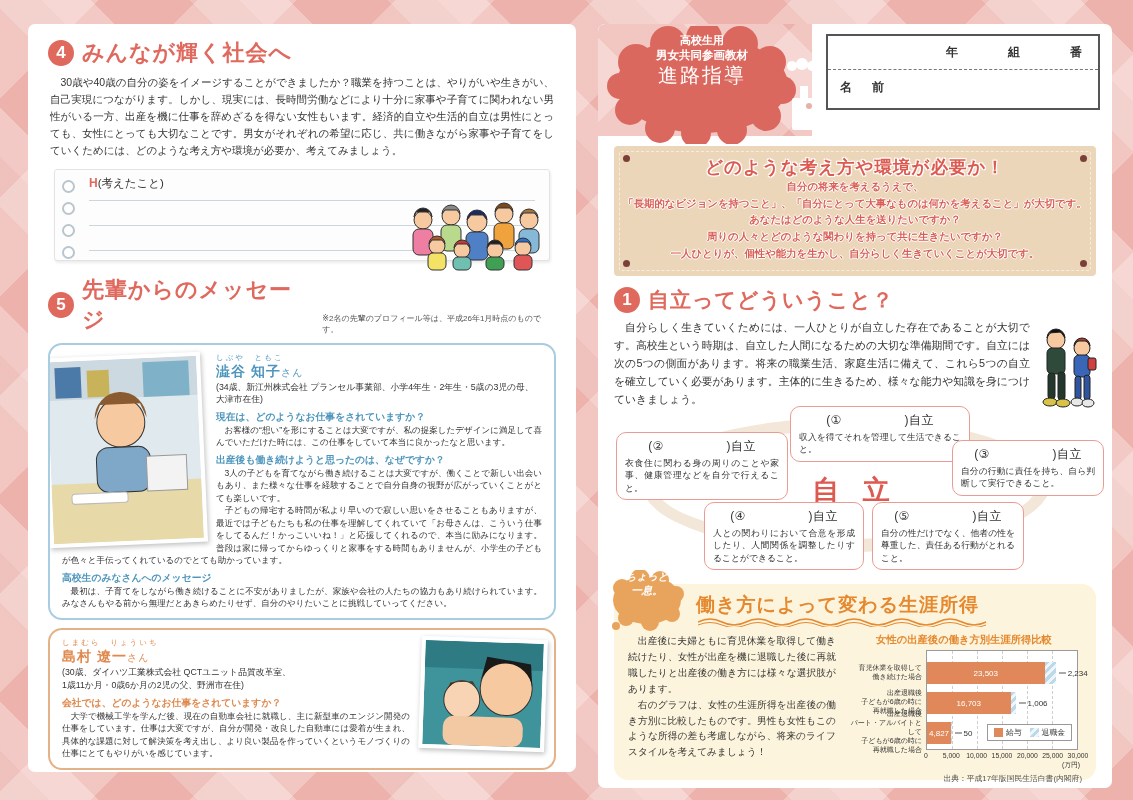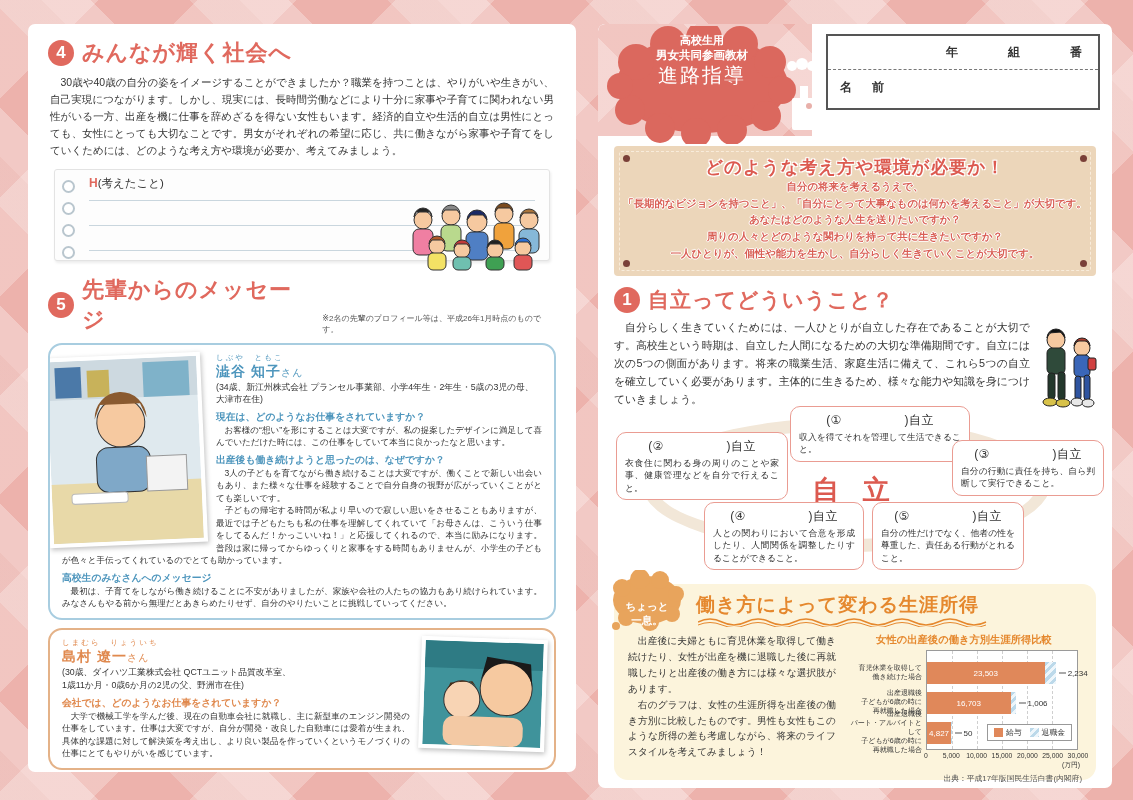--- a/index.html
+++ b/index.html
@@ -90,21 +90,21 @@
   .d-desc{font-size:8.8px;line-height:1.42;margin-top:2px;text-align:justify;}
   .db1{left:176px;top:0;width:180px;}
   .db2{left:2px;top:26px;width:172px;}
   .db3{left:330px;top:34px;width:152px;margin-left:8px;}
   .db4{left:90px;top:96px;width:160px;}
   .db5{left:258px;top:96px;width:152px;}
 
   .break-box{position:absolute;left:16px;top:560px;width:482px;height:196px;background:#fcf4dc;border-radius:14px;box-sizing:border-box;padding:8px 14px;}
   .break-badge{position:absolute;left:-6px;top:-14px;width:78px;height:62px;}
   .break-badge svg{position:absolute;left:0;top:0;}
-  .break-badge-text{position:absolute;left:0;top:30px;width:100%;text-align:center;color:#fff;font-size:10.5px;font-weight:bold;line-height:1.3;}
+  .break-badge-text{position:absolute;left:0;top:0;width:100%;text-align:center;color:#fff;font-size:10.5px;font-weight:bold;line-height:1.3;font-style:italic;}
   .break-title{margin-left:68px;font-size:19px;font-weight:bold;color:#e5882e;letter-spacing:1px;}
   .squiggle{display:block;margin-left:70px;}
   .break-cols{display:flex;gap:10px;margin-top:6px;}
   .break-left{width:208px;flex:0 0 208px;}
   .break-p{font-size:9.7px;line-height:1.64;text-align:justify;}
   .break-right{flex:1;position:relative;}
   .chart-title{font-size:10.3px;font-weight:bold;color:#e5882e;text-align:center;margin-bottom:3px;}
   .chart-body{position:relative;height:100px;}
   .chart-labels{position:absolute;left:0;top:0;width:76px;height:100%;}
   .c-label{position:absolute;width:76px;text-align:right;font-size:7px;line-height:1.3;color:#333;transform:translateY(-50%);}

